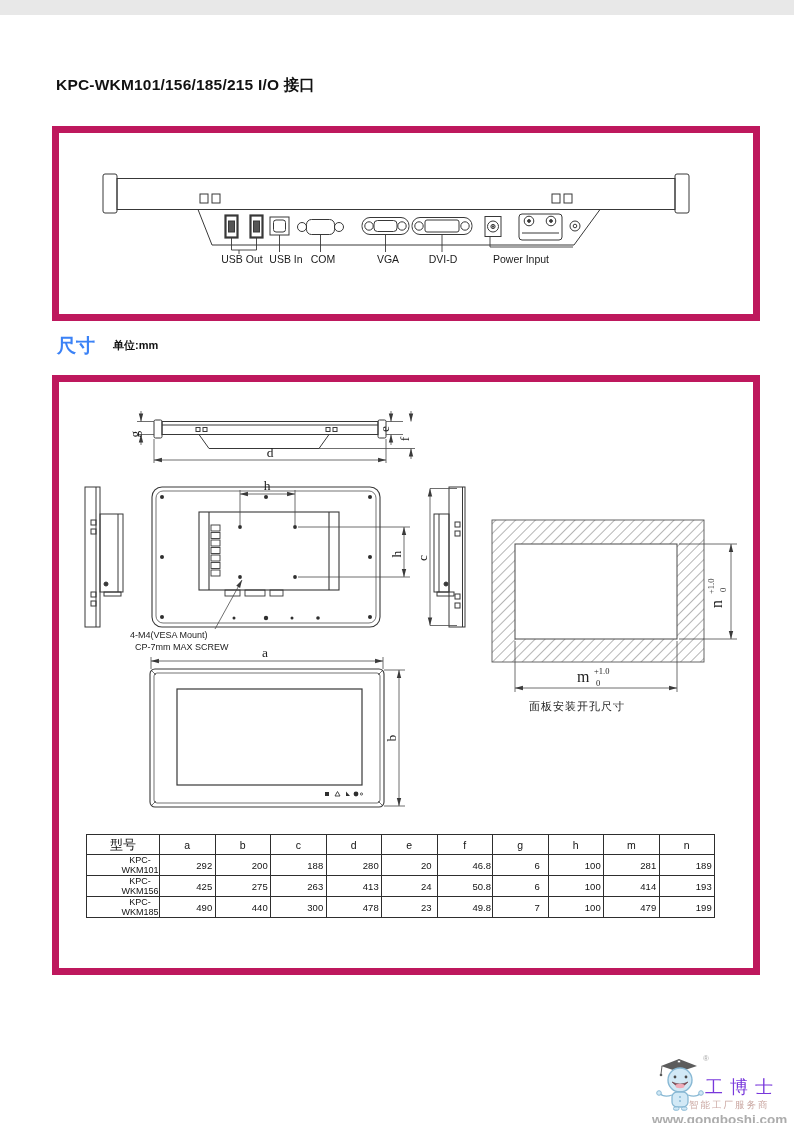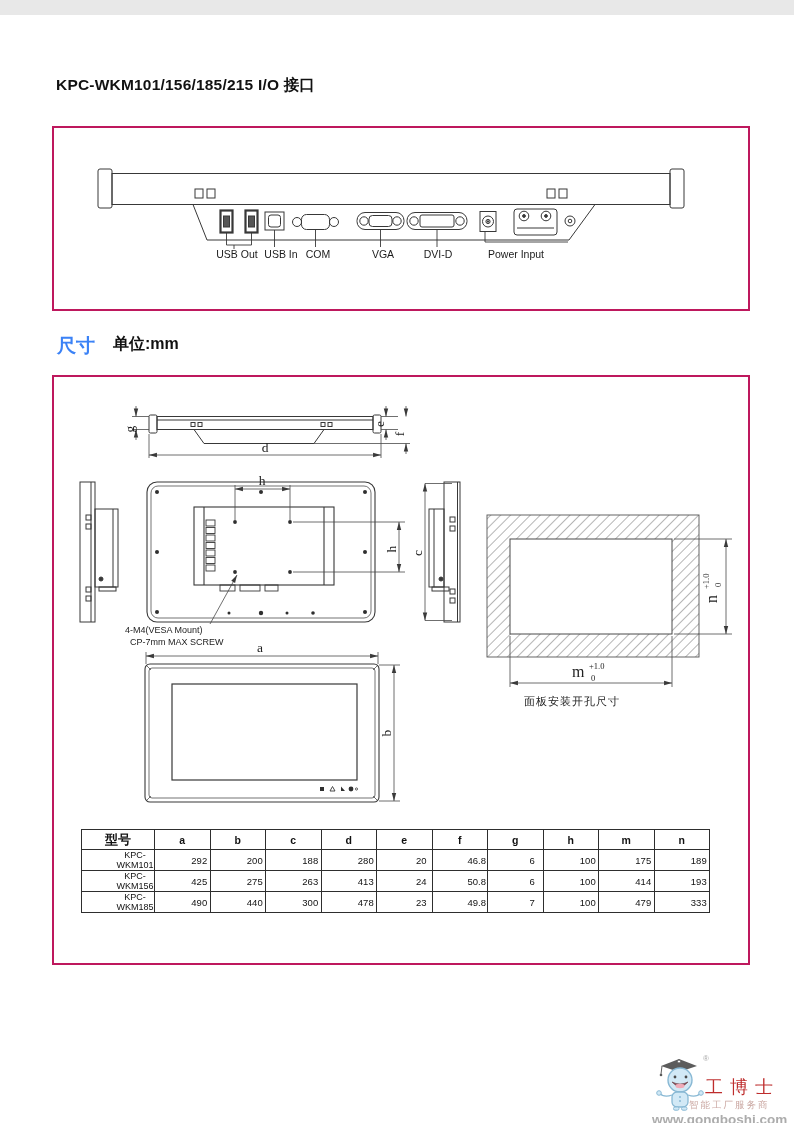--- a/index.html
+++ b/index.html
@@ -1,46 +1,46 @@
 <!DOCTYPE html>
 <html><head>
 <meta charset="utf-8">
 <style>
   html,body{margin:0;padding:0;background:#e8e8e8;}
   .page{position:relative;width:794px;height:1123px;background:#ffffff;overflow:hidden;
         font-family:"Liberation Sans",sans-serif;color:#1a1a1a;margin:15px auto;}
   .title{position:absolute;left:56px;top:60px;font-size:15.5px;font-weight:bold;margin:0;
          letter-spacing:.2px;color:#111;}
-  .box{position:absolute;left:52px;width:694px;border:2px solid #be185d;background:#fff;}
+  .box{position:absolute;left:52px;width:694px;border:7px solid #be185d;background:#fff;}
   .box-io{top:111px;height:181px;}
   .box-dim{top:360px;height:586px;}
   .dim-head{position:absolute;left:57px;top:318px;}
   .dim-title{font-size:19px;font-weight:bold;color:#3b82f6;}
-  .dim-unit{font-size:16px;font-weight:bold;color:#111;margin-left:18px;vertical-align:3px;}
+  .dim-unit{font-size:11px;font-weight:bold;color:#111;margin-left:18px;vertical-align:3px;}
   svg text{user-select:none;}
   .iolab{font-family:"Liberation Sans",sans-serif;font-size:10.5px;fill:#1b1b1b;text-anchor:middle;}
   .dim{font-family:"Liberation Serif",serif;font-size:13.5px;fill:#222;text-anchor:middle;}
   .dimbig{font-family:"Liberation Serif",serif;font-size:16px;fill:#222;}
   .tol{font-family:"Liberation Serif",serif;font-size:8.5px;fill:#222;}
   .note{font-family:"Liberation Sans",sans-serif;font-size:9px;fill:#222;}
   .caption{font-family:"Liberation Sans",sans-serif;font-size:11px;fill:#1b1b1b;letter-spacing:1px;}
   
   .spec{position:absolute;left:27px;top:452px;width:629px;border-collapse:collapse;table-layout:fixed;}
   .spec th,.spec td{border:1px solid #2e2e2e;text-align:center;vertical-align:middle;padding:0;
                     font-family:"Liberation Sans",sans-serif;color:#111;}
   .spec thead tr{height:20px;}
   .spec tbody tr{height:17.5px;}
-  .spec th{font-size:10.5px;font-weight:bold;}
+  .spec th{font-size:10.5px;font-weight:normal;}
   .spec th:first-child{font-size:13px;}
   .spec td{font-size:9.5px;padding-left:34px;}
   .spec td:first-child{font-size:9px;}
   
   .logo{position:absolute;left:650px;top:1038px;width:142px;height:76px;opacity:.92;}
   .logo .reg{position:absolute;left:53px;top:1px;font-size:8px;color:#9f9f9f;}
-  .logo .brand{position:absolute;left:55px;top:22px;font-size:18px;letter-spacing:7px;color:#b91c1c;
+  .logo .brand{position:absolute;left:55px;top:22px;font-size:18px;letter-spacing:7px;color:#6d28d9;
                font-family:"Liberation Serif",serif;white-space:nowrap;}
   .logo .tagline{position:absolute;left:39px;top:46px;font-size:9.5px;letter-spacing:2px;color:#c6a09a;white-space:nowrap;}
   .logo .url{position:absolute;left:2px;top:59px;font-size:13.5px;font-weight:600;color:#a6a6a6;white-space:nowrap;}
   .mascot{position:absolute;left:6px;top:3px;}
 </style>
 </head>
 <body>
 
 <div class="page">
 
@@ -331,21 +331,21 @@
           <tr>
             <td>KPC-WKM101</td>
             <td>292</td>
             <td>200</td>
             <td>188</td>
             <td>280</td>
             <td>20</td>
             <td>46.8</td>
             <td>6</td>
             <td>100</td>
-            <td>175</td>
+            <td>281</td>
             <td>189</td>
           </tr>
           <tr>
             <td>KPC-WKM156</td>
             <td>425</td>
             <td>275</td>
             <td>263</td>
             <td>413</td>
             <td>24</td>
             <td>50.8</td>
@@ -358,21 +358,21 @@
             <td>KPC-WKM185</td>
             <td>490</td>
             <td>440</td>
             <td>300</td>
             <td>478</td>
             <td>23</td>
             <td>49.8</td>
             <td>7</td>
             <td>100</td>
             <td>479</td>
-            <td>333</td>
+            <td>199</td>
           </tr>
         </tbody>
     </table>
   </div>
 
   <div class="logo">
     <svg class="mascot" width="48" height="56" viewBox="0 0 48 56">
       <polygon points="5,10 23,3 41,10 23,16" fill="#4f4f4f"></polygon>
       <circle cx="23" cy="5.5" r="1.6" fill="#fff" stroke="#4f4f4f"></circle>
       <path d="M6,10 L5,18" stroke="#4f4f4f" fill="none"></path>

